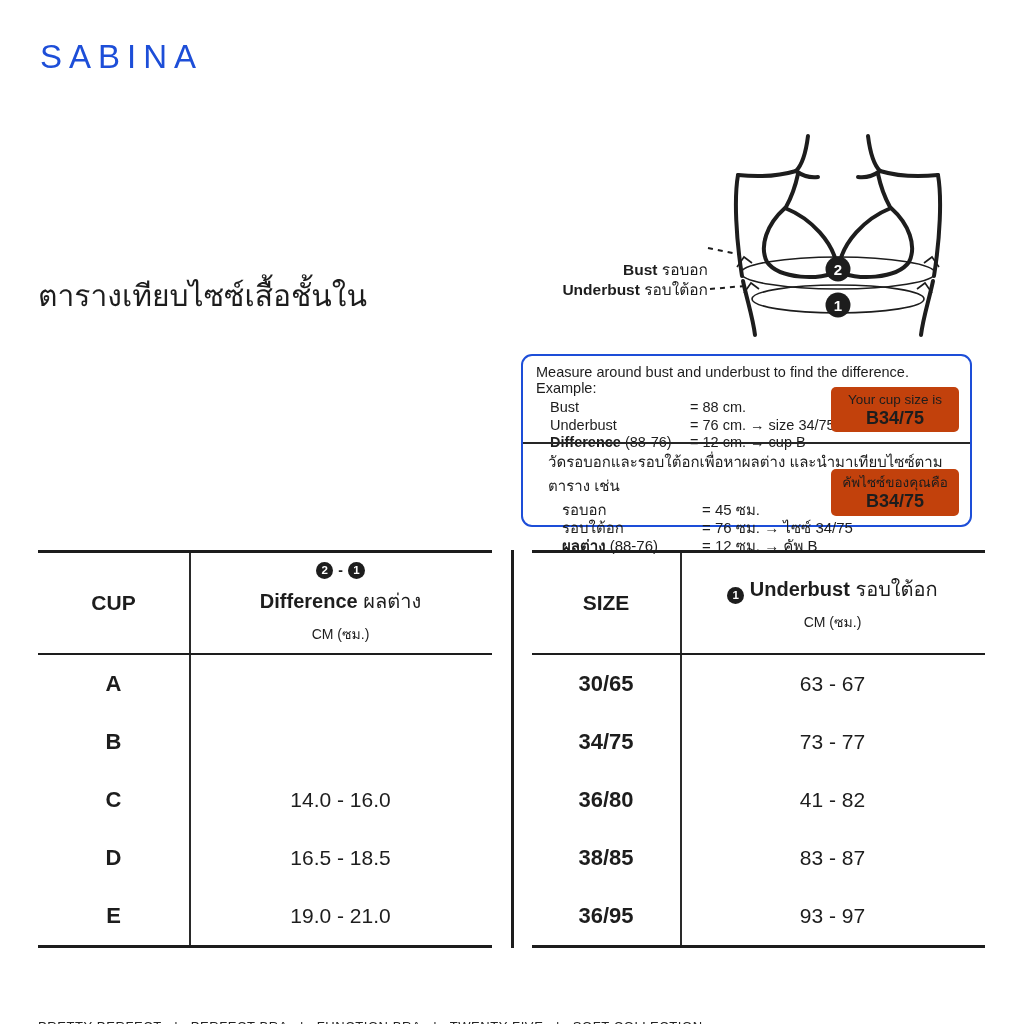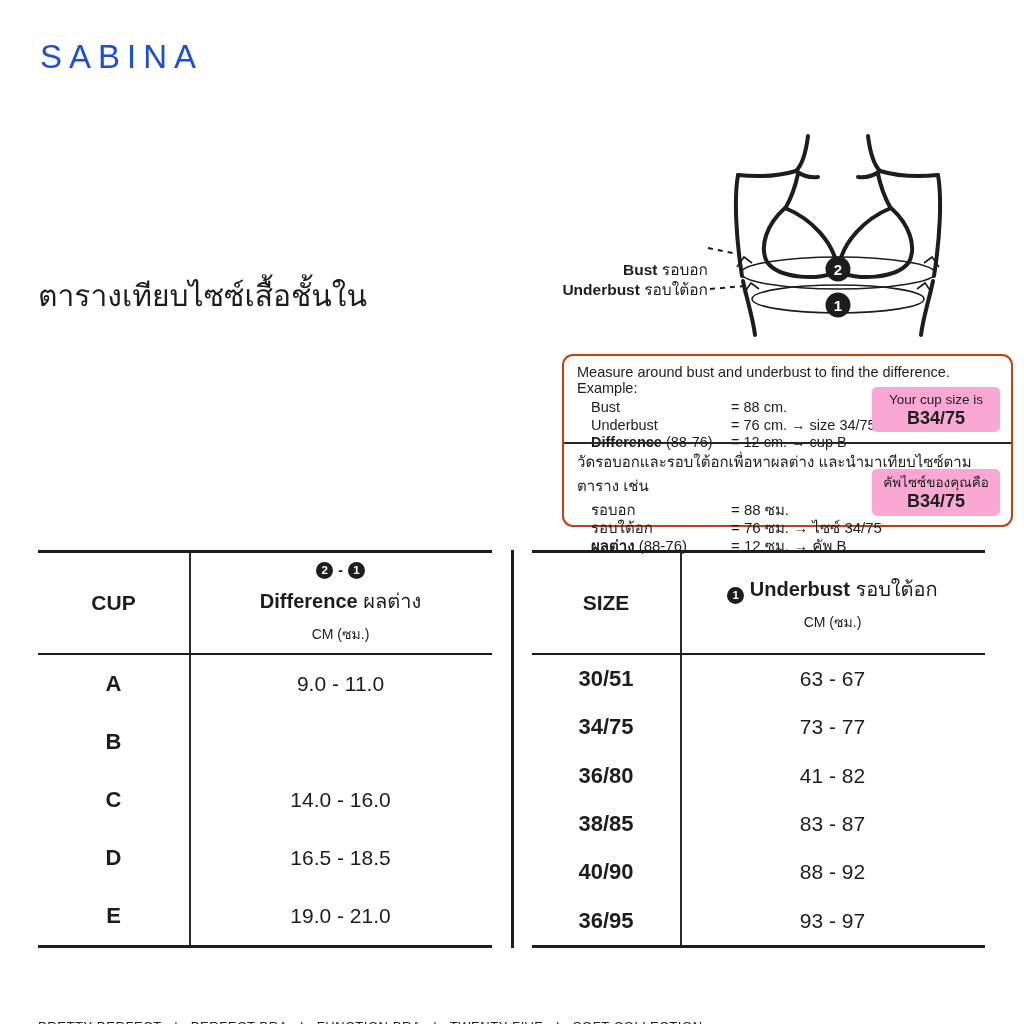--- a/index.html
+++ b/index.html
@@ -17,34 +17,34 @@
   .subtitle { position:absolute; left:38px; top:272px; font-size:30px; font-weight:500; }
 
   
   .diagram-svg { position:absolute; left:555px; top:128px; width:430px; height:225px; }
   .dlabel { position:absolute; width:190px; text-align:right; font-size:15.5px; line-height:19px; }
   .dlabel b { font-weight:800; }
   .dlabel.bust { left:518px; top:238px;margin-top:22px; }
   .dlabel.under { left:518px; top:280px; }
 
   
-  .infobox { position:absolute; left:562px; top:354px; width:451px; height:173px;
-             border:2px solid #c2410c; border-radius:11px; }
+  .infobox { position:absolute; left:521px; top:354px; width:451px; height:173px;
+             border:2px solid #1d4ed8; border-radius:11px; }
   .ib-divider { position:absolute; left:0; right:0; top:86px; height:2px; background:#262626; }
   .ib-section { position:absolute; left:0; right:0; }
   .ib-section.en { top:6px; }
-  .ib-section.th { top:92px; }
+  .ib-section.th { top:92px;padding-left:12px; }
   .ib-heading { padding:2px 12px 3px 13px; font-size:14.5px; }
   .ib-section.th .ib-heading { font-size:15px; }
   .ib-rows { padding-left:27px; }
   .ib-row { display:flex; font-size:14.5px; line-height:17.5px; }
   .ib-section.th .ib-row { font-size:15px; line-height:18px; }
   .ib-lab { width:140px; flex:none; }
   .ib-lab .bold { font-weight:800; }
-  .result-box { position:absolute; right:11px; width:128px; background:#f9a8d4;
+  .result-box { position:absolute; right:11px; width:128px; background:#c2410c;
                 border-radius:5px; display:flex; flex-direction:column; align-items:center;
                 justify-content:center; }
   .result-box.en { top:25px; height:45px; }
   .result-box.th { top:21px; height:47px; }
   .rb-caption { font-size:13.5px; line-height:16px; }
   .rb-value { font-size:18px; font-weight:800; line-height:20px; }
 
   
   .table { position:absolute; top:550px; height:398px; border-top:3px solid #1d1d1d;
            border-bottom:3px solid #1d1d1d; }
@@ -169,21 +169,21 @@
         <div class="rb-caption">Your cup size is</div>
         <div class="rb-value">B34/75</div>
       </div>
     </div>
     <div class="ib-divider"></div>
     <div class="ib-section th">
       <div class="ib-heading">วัดรอบอกและรอบใต้อกเพื่อหาผลต่าง และนำมาเทียบไซซ์ตามตาราง เช่น</div>
       <div class="ib-rows">
         <div class="ib-row">
           <span class="ib-lab"><span>รอบอก</span> <span></span></span>
-          <span class="ib-val">= 88 ซม.</span>
+          <span class="ib-val">= 45 ซม.</span>
         </div>
         <div class="ib-row">
           <span class="ib-lab"><span>รอบใต้อก</span> <span></span></span>
           <span class="ib-val">= 76 ซม.  →  ไซซ์ 34/75</span>
         </div>
         <div class="ib-row">
           <span class="ib-lab"><span class="bold">ผลต่าง</span> <span>(88-76)</span></span>
           <span class="ib-val">= 12 ซม.  →  คัพ B</span>
         </div>
       </div>
@@ -208,21 +208,20 @@
         <div class="t-main">
           <b>Difference</b>
           <span>ผลต่าง</span>
         </div>
         <div class="t-unit">CM (ซม.)</div>
       </div>
     </div>
     <div class="t-body">
       <div class="t-row">
         <div class="t-c1">A</div>
-          <div class="t-c2">9.0 - 11.0</div>
       </div>
       <div class="t-row">
         <div class="t-c1">B</div>
       </div>
       <div class="t-row">
         <div class="t-c1">C</div>
           <div class="t-c2">14.0 - 16.0</div>
       </div>
       <div class="t-row">
         <div class="t-c1">D</div>
@@ -246,38 +245,34 @@
         <div class="t-main">
           <span class="badge">1</span>
           <b>Underbust</b>
           <span>รอบใต้อก</span>
         </div>
         <div class="t-unit">CM (ซม.)</div>
       </div>
     </div>
     <div class="t-body">
       <div class="t-row">
-        <div class="t-c1">30/51</div>
+        <div class="t-c1">30/65</div>
           <div class="t-c2">63 - 67</div>
       </div>
       <div class="t-row">
         <div class="t-c1">34/75</div>
           <div class="t-c2">73 - 77</div>
       </div>
       <div class="t-row">
         <div class="t-c1">36/80</div>
           <div class="t-c2">41 - 82</div>
       </div>
       <div class="t-row">
         <div class="t-c1">38/85</div>
           <div class="t-c2">83 - 87</div>
-      </div>
-      <div class="t-row">
-        <div class="t-c1">40/90</div>
-          <div class="t-c2">88 - 92</div>
       </div>
       <div class="t-row">
         <div class="t-c1">36/95</div>
           <div class="t-c2">93 - 97</div>
       </div>
     </div>
   </div>
 
   <div class="footer">
     <div>PRETTY PERFECT   |   PERFECT BRA   |   FUNCTION BRA   |   TWENTY FIVE   |   SOFT COLLECTION</div>

